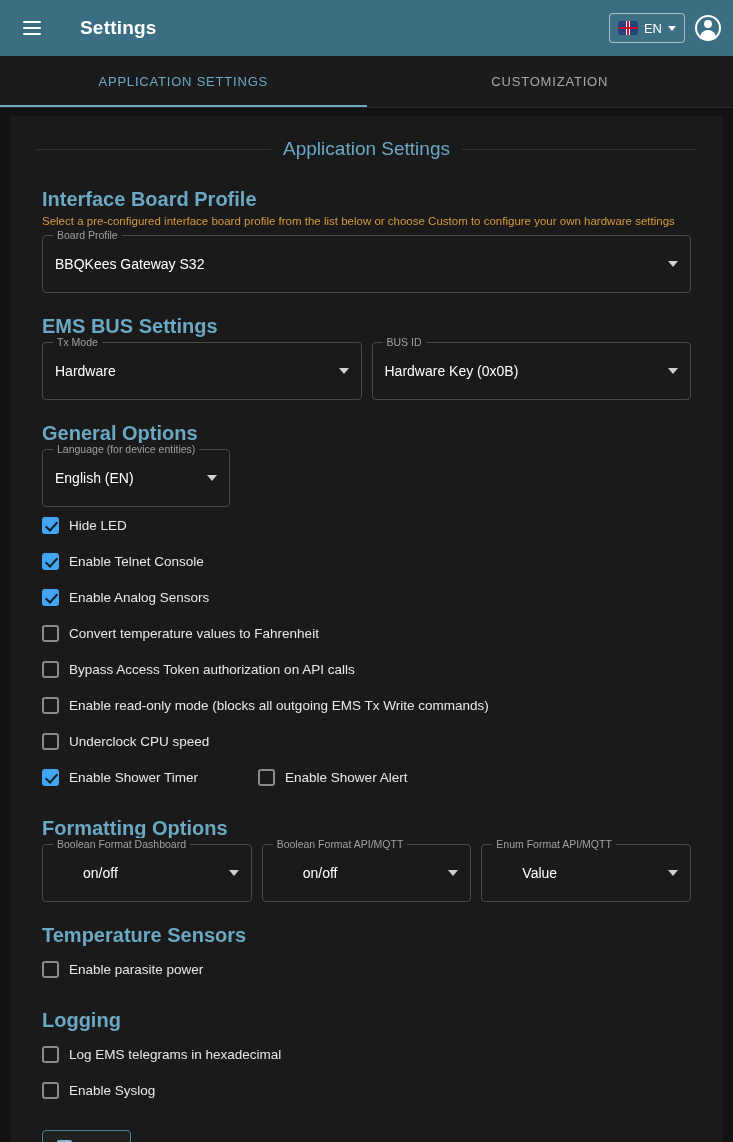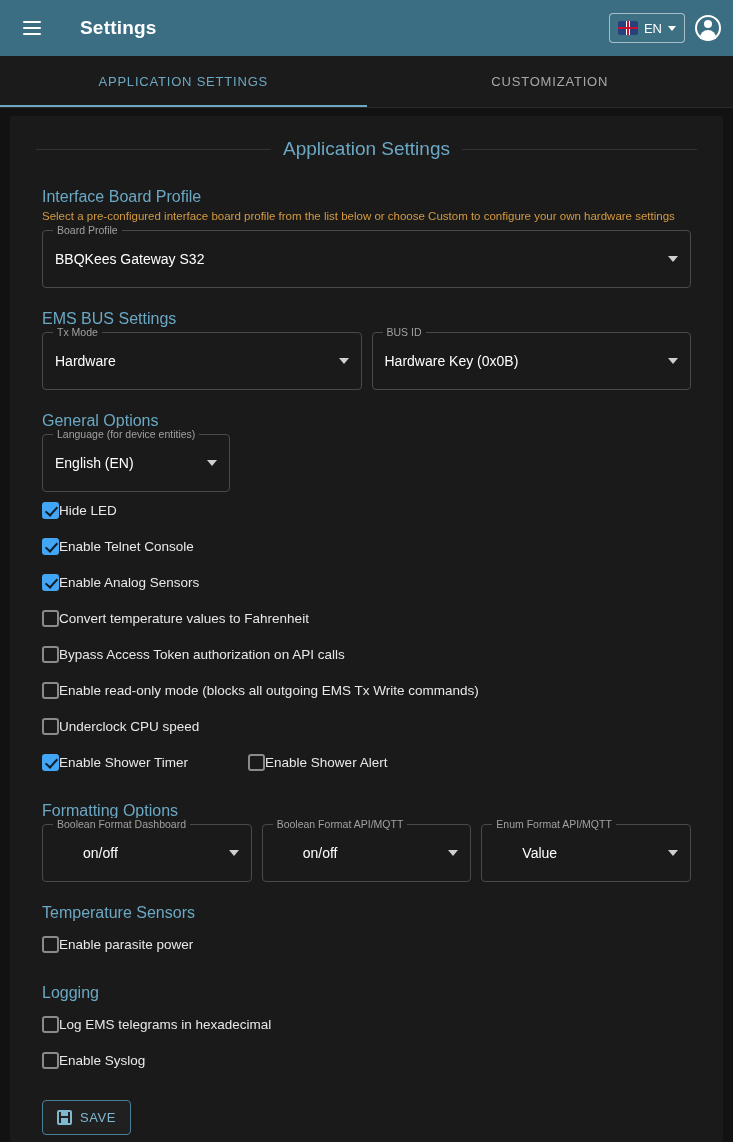--- a/index.html
+++ b/index.html
@@ -157,23 +157,23 @@
     height: 1px;
     background: #333;
   }
   .page-title {
     color: #6ba8c4;
     font-size: 19px;
   }
 
   .section-title {
     color: #6ba8c4;
-    font-size: 16px;
+    font-size: 20px;
     margin: 22px 0 4px 16px;
-    font-weight: normal;
+    font-weight: bold;
   }
   .section-note {
     color: #d49a3f;
     font-size: 11.5px;
     margin: 0 0 8px 16px;
   }
 
   
   .field-row { display: flex; gap: 10px; margin: 0 16px; }
   .field {
@@ -215,20 +215,21 @@
   .check-row {
     display: flex;
     align-items: center;
     margin: 0 16px;
     height: 36px;
     gap: 10px;
   }
   .check-item {
     display: flex;
     align-items: center;
+    gap: 10px;
     cursor: pointer;
   }
   .box {
     width: 17px; height: 17px;
     border: 2px solid #8a8a8a;
     border-radius: 3px;
     flex: none;
     position: relative;
     background: transparent;
   }

